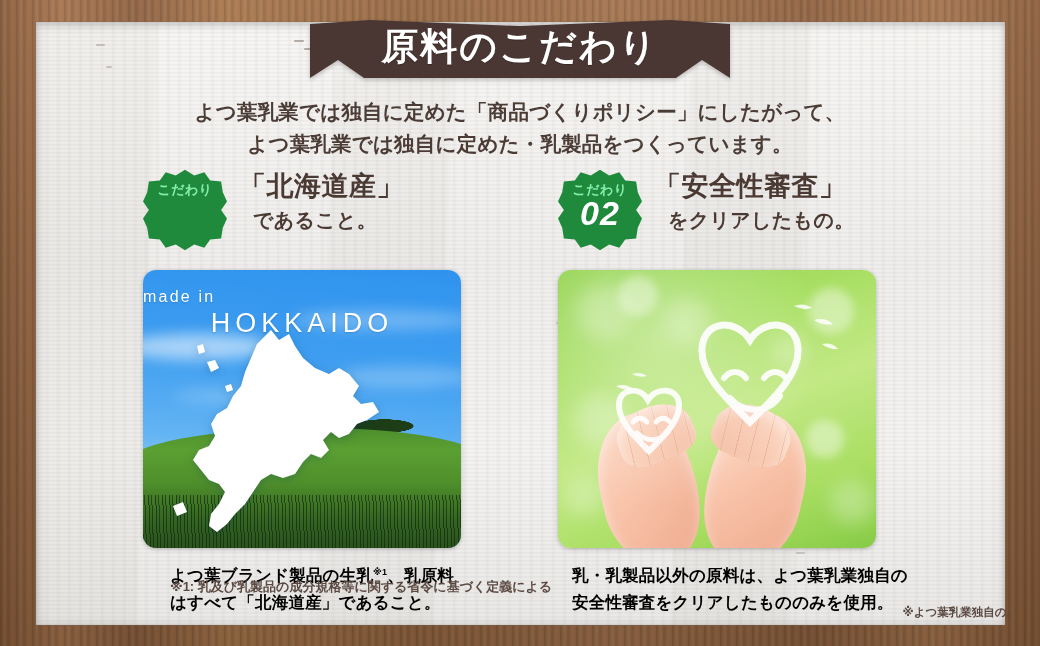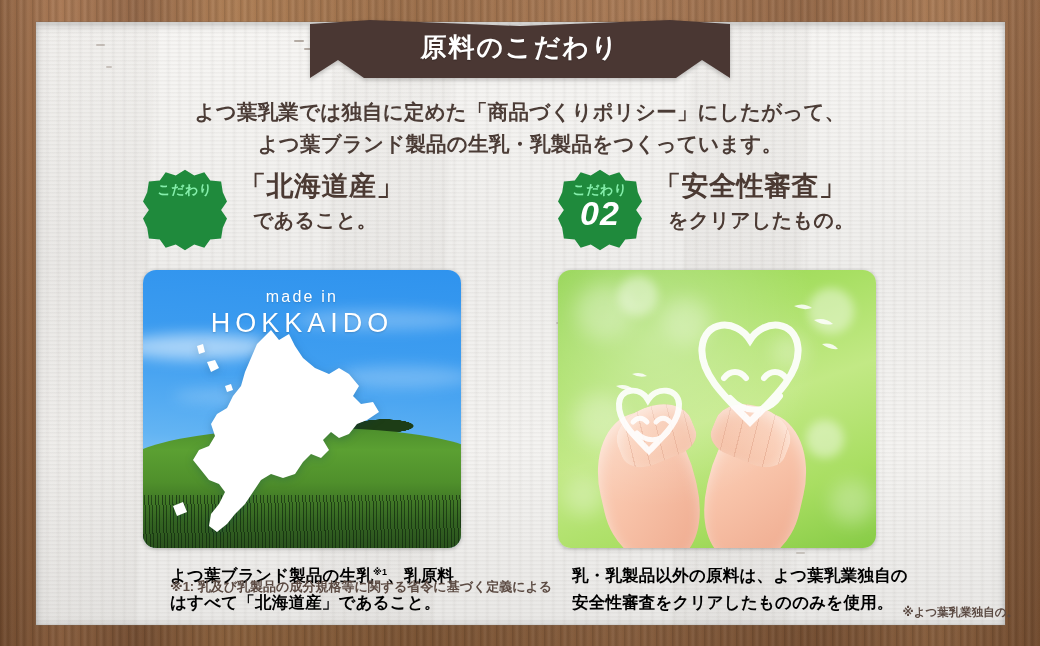--- a/index.html
+++ b/index.html
@@ -52,21 +52,21 @@
 
   
   .ribbon{
     position:absolute;left:50%;transform:translateX(-50%);top:20px;
     width:420px;height:58px;
   }
   .ribbon svg{display:block;width:100%;height:100%;
     filter:drop-shadow(0 2px 2px rgba(0,0,0,.22));}
   .ribbon-text{
     position:absolute;inset:0;display:flex;align-items:center;justify-content:center;
-    color:#fff;font-size:26px;font-weight:bold;letter-spacing:2px;
+    color:#fff;font-size:37px;font-weight:bold;letter-spacing:2px;
     text-shadow:0 1px 1px rgba(0,0,0,.25);padding-bottom:4px;
   }
 
   
   .intro{
     position:absolute;left:0;right:0;top:96px;text-align:center;
     color:#4b3c36;font-size:20.5px;font-weight:bold;line-height:1.58;
     letter-spacing:.2px;
   }
   .intro div{white-space:nowrap;}
@@ -121,21 +121,21 @@
       rgba(20,45,15,.75) 0 1px,rgba(60,110,40,.25) 1px 3px,
       rgba(15,38,12,.6) 3px 4px,rgba(70,120,45,.18) 4px 7px);
   }
   .trees{
     position:absolute;right:9%;top:52%;width:30%;height:8%;
     background:radial-gradient(closest-side,#1d3d16 60%,transparent 62%) ,
                radial-gradient(closest-side at 30% 60%,#20441a 60%,transparent 62%);
     filter:blur(.4px);border-radius:40% 40% 20% 20%;
   }
   .made-in{
-    position:absolute;left:0;right:0;top:18px;text-align:center;
+    position:absolute;left:0;right:0;top:18px;text-align:left;
     color:#fff;font-size:16px;letter-spacing:2.2px;
     text-shadow:0 1px 2px rgba(0,0,0,.16);
   }
   .hokkaido-word{
     position:absolute;left:0;right:0;top:38px;text-align:center;
     color:#fff;font-size:27px;letter-spacing:5px;
     text-shadow:0 1px 2px rgba(0,0,0,.16);
   }
   .map{position:absolute;left:10px;top:58px;width:298px;height:216px;}
   .map svg{display:block;width:100%;height:100%;
@@ -214,21 +214,21 @@
 
   <div class="ribbon">
     <svg viewBox="0 0 420 58" preserveAspectRatio="none" aria-hidden="true">
       <path d="M0,4 L60,0 L210,6 L360,0 L420,4 L420,58 L392,40 L366,58 L54,58 L28,40 L0,58 Z" fill="#4A3733"></path>
     </svg>
     <div class="ribbon-text">原料のこだわり</div>
   </div>
 
   <div class="intro">
     <div>よつ葉乳業では独自に定めた「商品づくりポリシー」にしたがって、</div>
-    <div>よつ葉ブランド製品の生乳・乳製品をつくっています。</div>
+    <div>よつ葉乳業では独自に定めた・乳製品をつくっています。</div>
   </div>
 
   <div class="col left">
     <div class="headrow">
       <div class="badge">
         <svg viewBox="0 0 100 100" aria-hidden="true">
           <path d="M50 2 L61 9 L73 5 L80 15 L93 16 L95 29 L100 40 L93 50 L100 60 L95 71 L93 84 L80 85 L73 95 L61 91 L50 98 L39 91 L27 95 L20 85 L7 84 L5 71 L0 60 L7 50 L0 40 L5 29 L7 16 L20 15 L27 5 L39 9 Z" fill="#1F8A3C"></path>
         </svg>
         <div class="badge-label">こだわり</div>
       </div>

